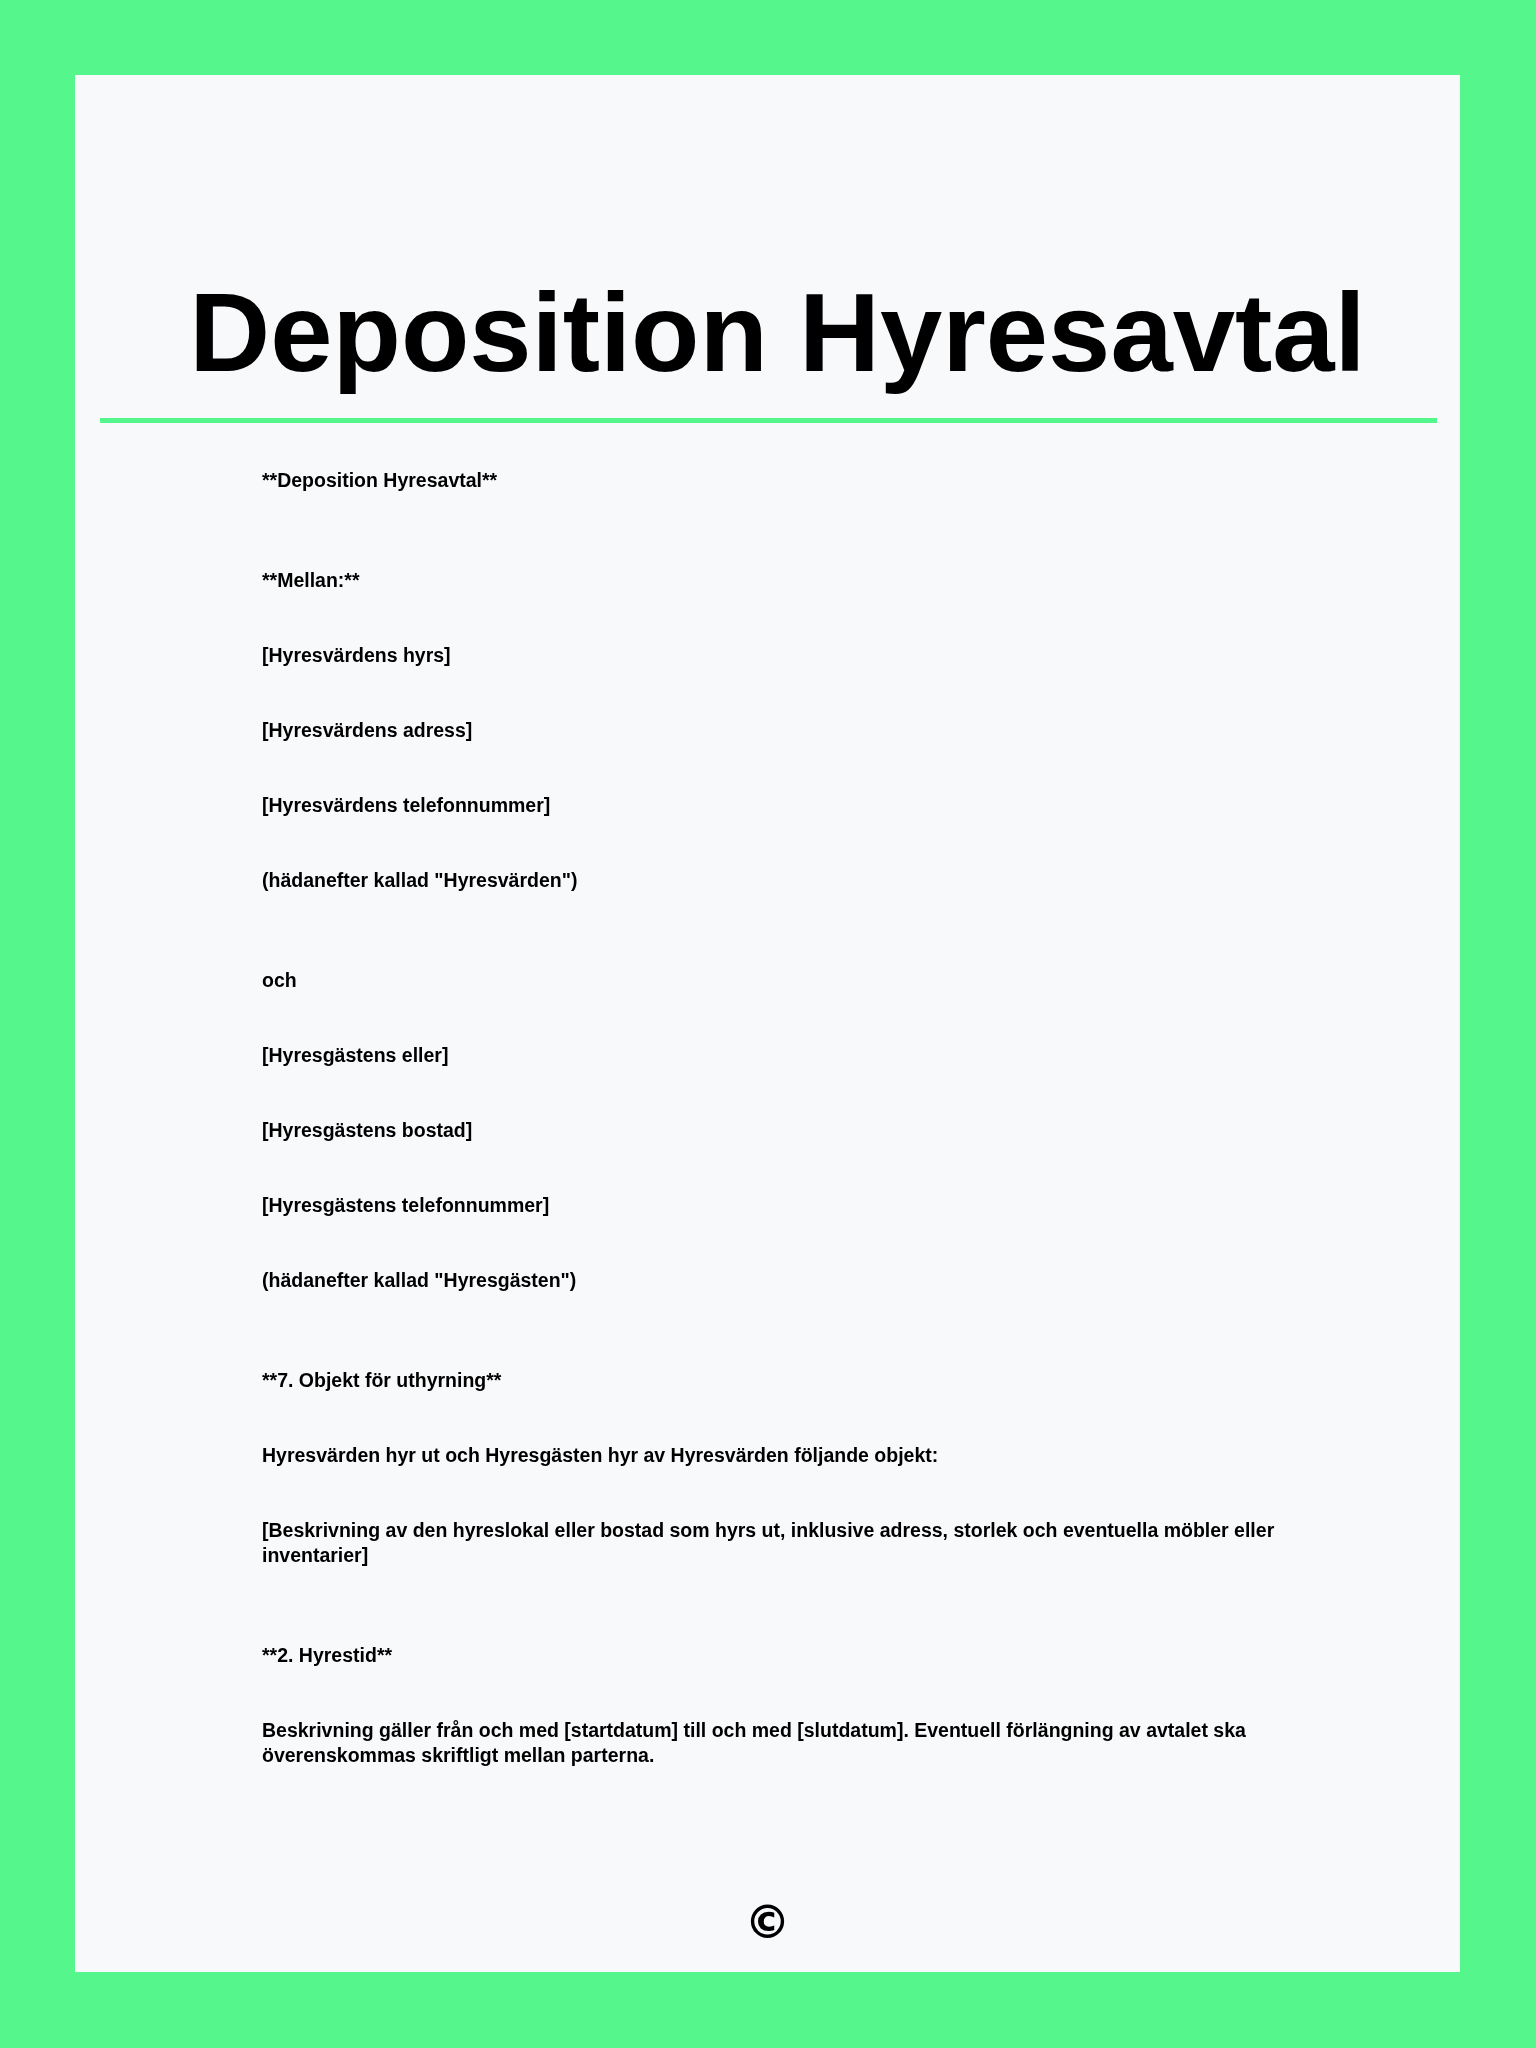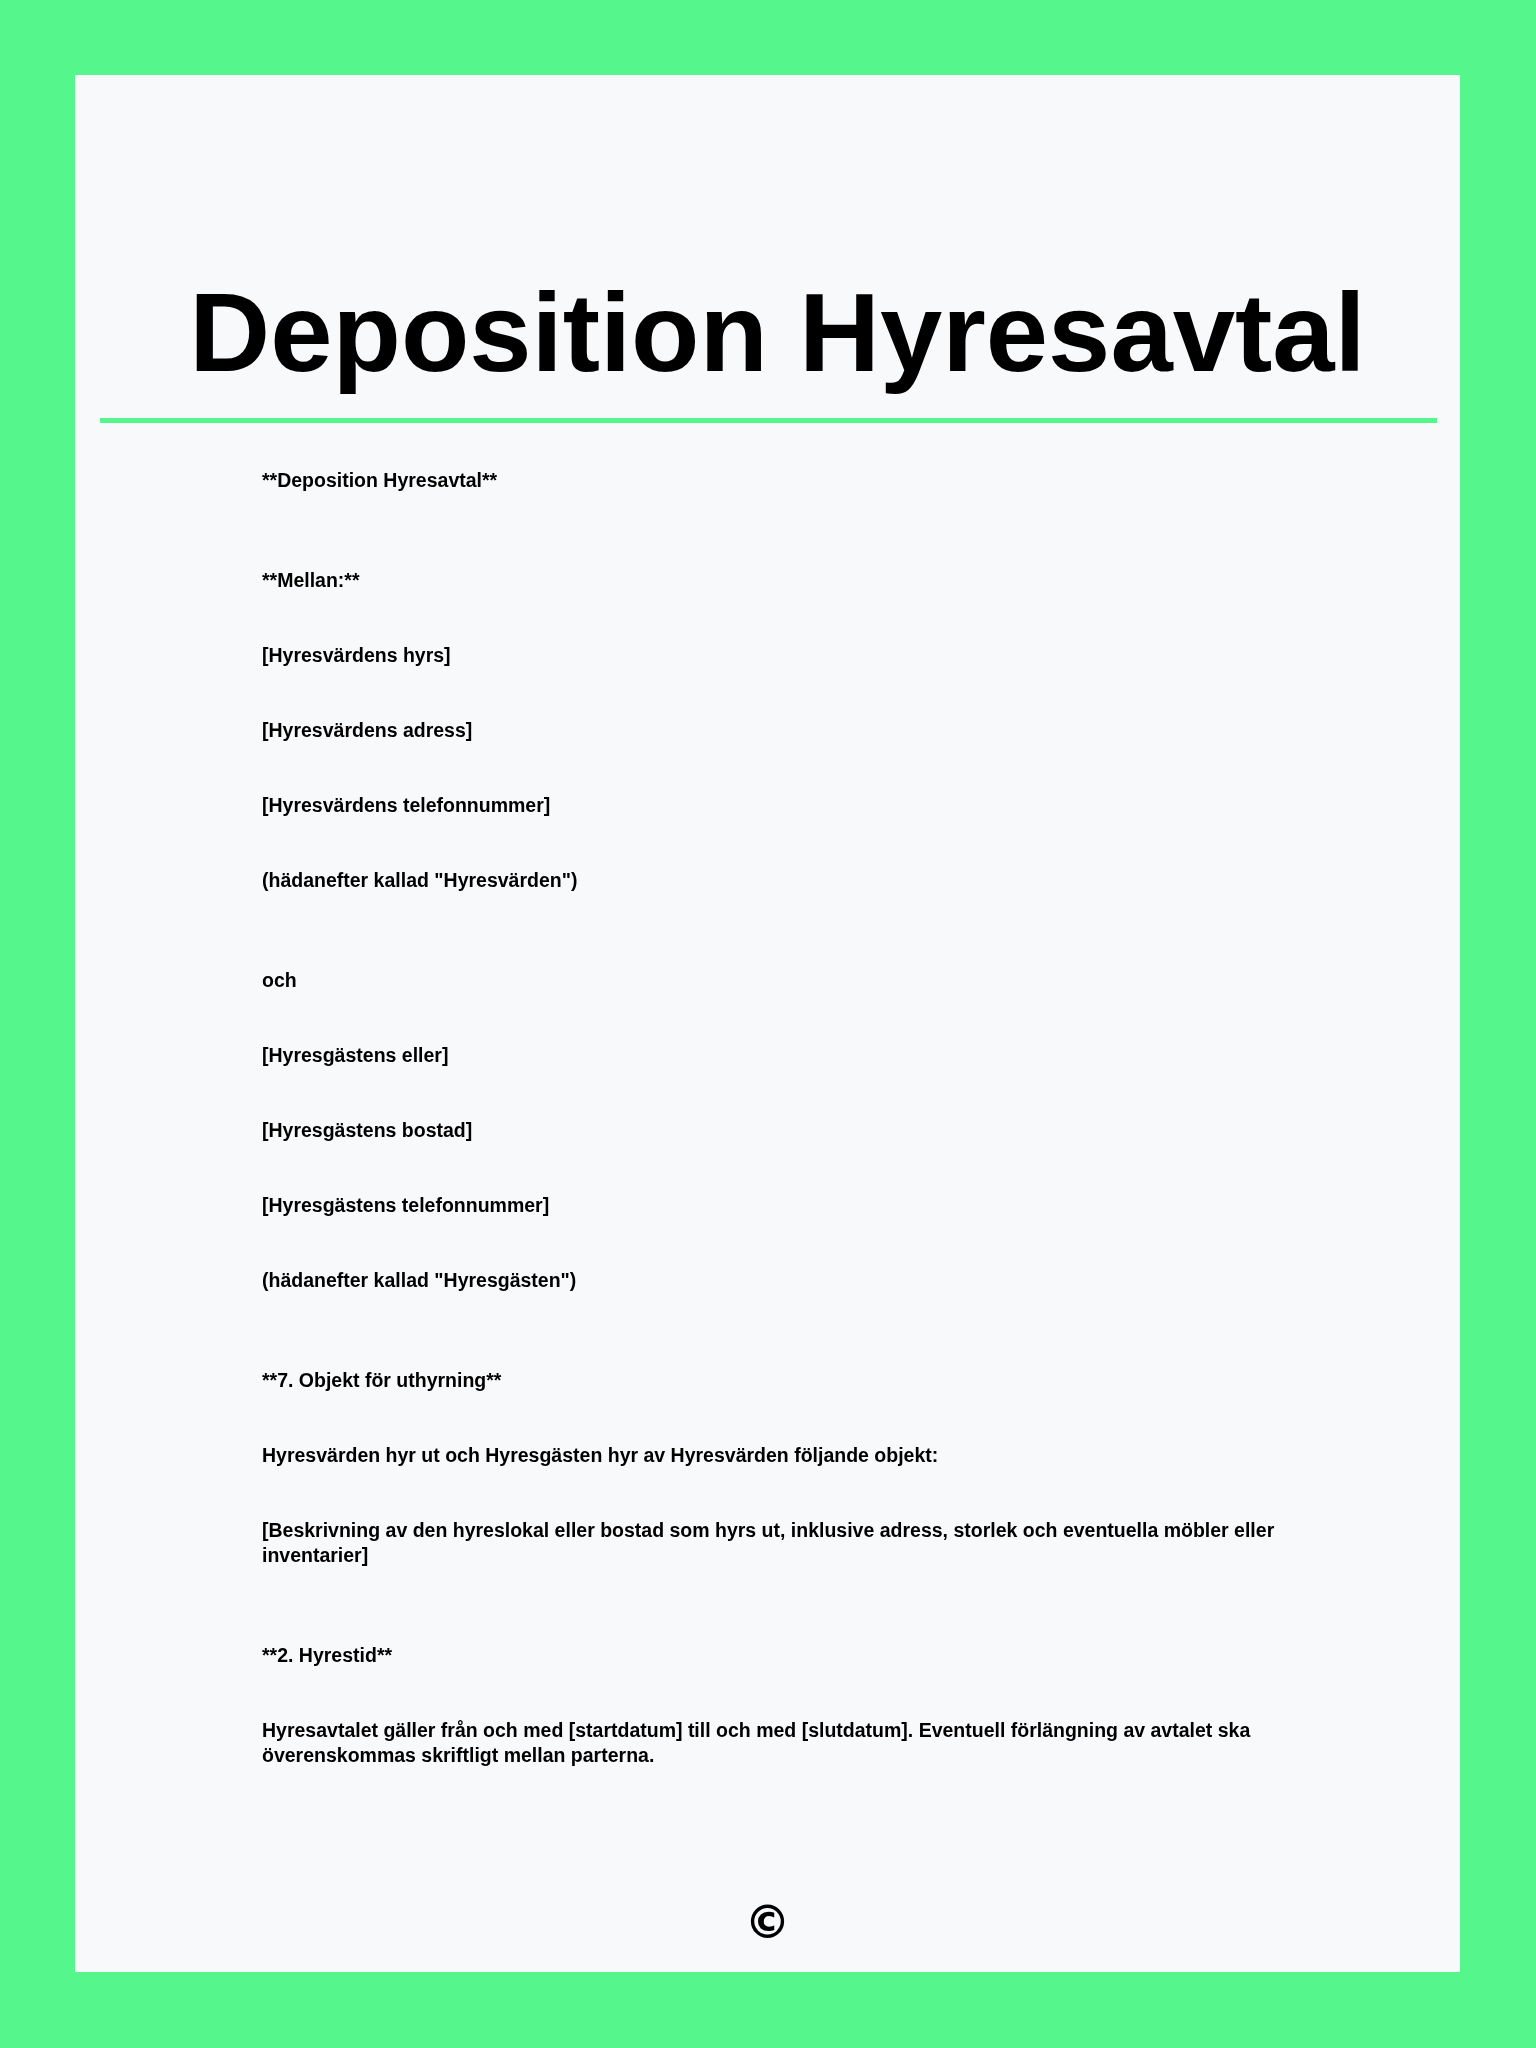--- a/index.html
+++ b/index.html
@@ -93,17 +93,17 @@
     <p class="line" style="top:793px">(hädanefter kallad "Hyresvärden")</p>
     <p class="line" style="top:893px">och</p>
     <p class="line" style="top:968px">[Hyresgästens eller]</p>
     <p class="line" style="top:1043px">[Hyresgästens bostad]</p>
     <p class="line" style="top:1118px">[Hyresgästens telefonnummer]</p>
     <p class="line" style="top:1193px">(hädanefter kallad "Hyresgästen")</p>
     <p class="line" style="top:1293px">**7. Objekt för uthyrning**</p>
     <p class="line" style="top:1368px">Hyresvärden hyr ut och Hyresgästen hyr av Hyresvärden följande objekt:</p>
     <p class="line" style="top:1443px">[Beskrivning av den hyreslokal eller bostad som hyrs ut, inklusive adress, storlek och eventuella möbler eller inventarier]</p>
     <p class="line" style="top:1568px">**2. Hyrestid**</p>
-    <p class="line" style="top:1643px">Hyresavtalet gäller från och med [startdatum] till och med [slutdatum]. Eventuell förlängning av avtalet ska överenskommas skriftligt mellan parterna.</p>
+    <p class="line" style="top:1643px">Beskrivning gäller från och med [startdatum] till och med [slutdatum]. Eventuell förlängning av avtalet ska överenskommas skriftligt mellan parterna.</p>
   </div>
 
   <div class="copyright">©</div>
 </div>
 
 </body></html>

